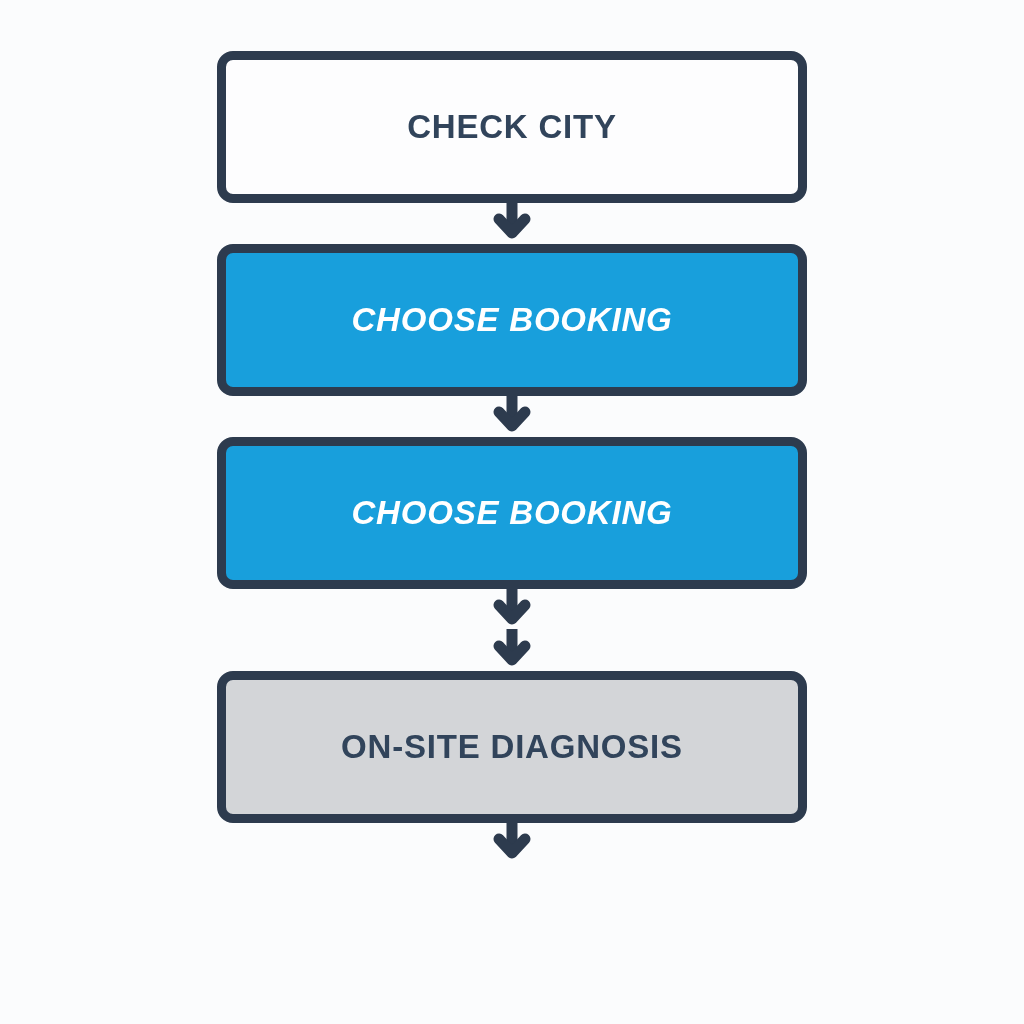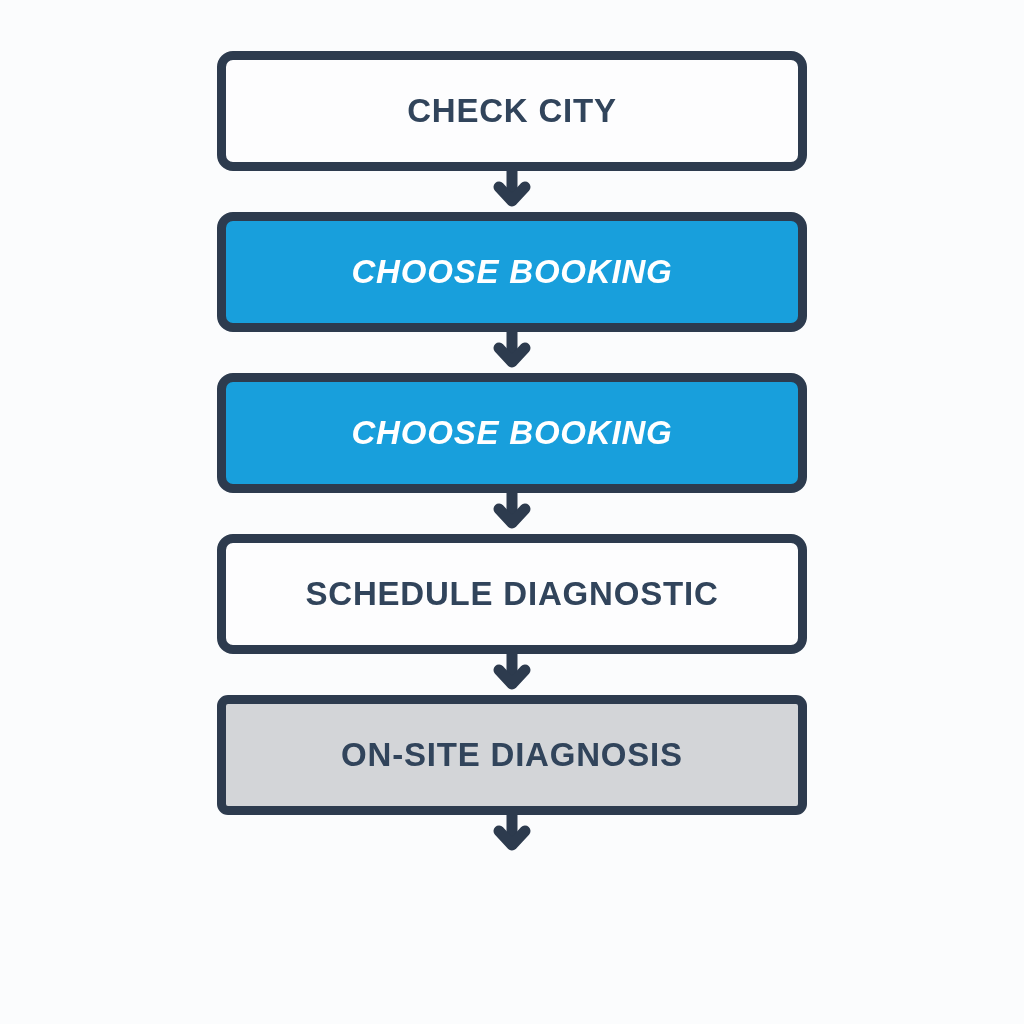--- a/index.html
+++ b/index.html
@@ -19,30 +19,30 @@
     font-family:"Liberation Sans","DejaVu Sans",sans-serif;
   }
   .flow{
     width:590px;
     margin:51px auto 0 auto;
     display:flex;
     flex-direction:column;
     align-items:stretch;
   }
   .box{
-    height:120px;
+    height:152px;
     border:9px solid var(--border);
     border-radius:16px;
     display:flex;
     align-items:center;
     justify-content:center;
     background:var(--white-fill);
   }
   .box.blue{background:var(--blue);}
-  .box.gray{background:var(--gray);border-radius:11px;}
+  .box.gray{background:var(--gray);}
   .label{
     font-size:33px;
     font-weight:700;
     letter-spacing:0.8px;
     color:var(--text-dark);
     text-transform:uppercase;
     white-space:nowrap;
   }
   .box.blue .label{color:var(--text-light);font-style:italic;}
   .arrow{
@@ -87,23 +87,20 @@
     </div>
     <div class="arrow">
       <svg width="48" height="41" viewBox="0 0 48 41" fill="none">
         <path d="M24 0 L24 27" stroke="var(--arrow)" stroke-width="11"></path>
         <path d="M11 17 L24 31 L37 17" stroke="var(--arrow)" stroke-width="11" stroke-linecap="round" stroke-linejoin="round" fill="none"></path>
       </svg>
     </div>
   </div>
 
   <div class="step-wrap">
-    <div class="box white">
-      <span class="label">SCHEDULE DIAGNOSTIC</span>
-    </div>
     <div class="arrow">
       <svg width="48" height="41" viewBox="0 0 48 41" fill="none">
         <path d="M24 0 L24 27" stroke="var(--arrow)" stroke-width="11"></path>
         <path d="M11 17 L24 31 L37 17" stroke="var(--arrow)" stroke-width="11" stroke-linecap="round" stroke-linejoin="round" fill="none"></path>
       </svg>
     </div>
   </div>
 
   <div class="step-wrap">
     <div class="box gray">

